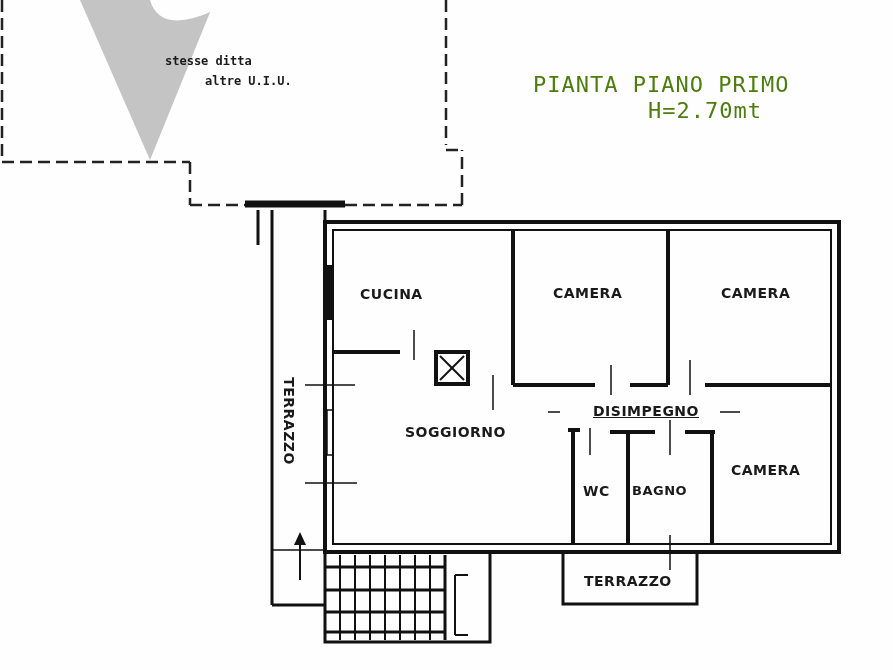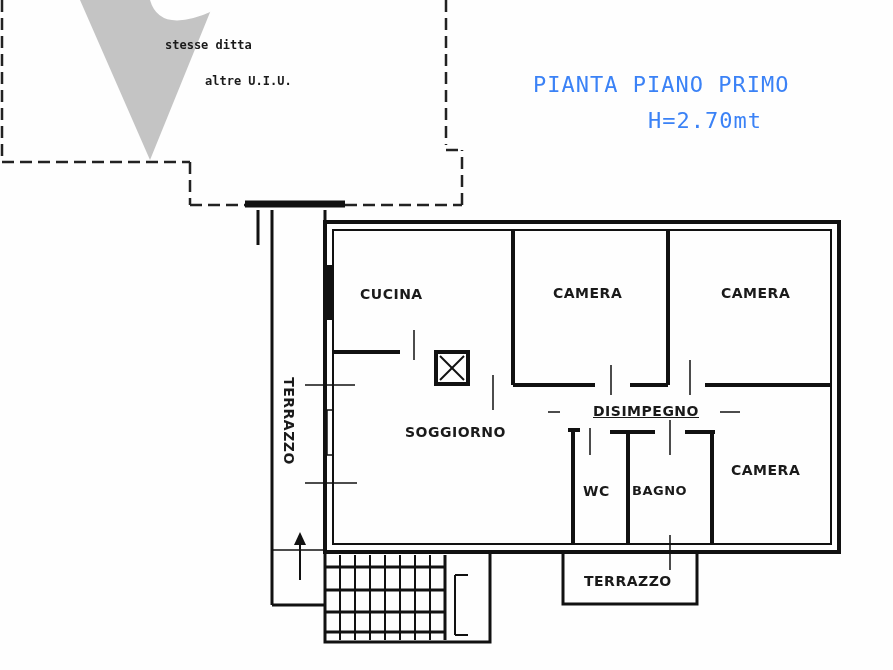--- a/index.html
+++ b/index.html
@@ -1,19 +1,19 @@
 <!DOCTYPE html>
 <html><head>
 <meta charset="utf-8">
 <style>
   html, body { margin:0; padding:0; background:#fefefe; }
   body { width:893px; height:670px; position:relative; overflow:hidden; font-family:"DejaVu Sans", sans-serif; }
   svg.plan { position:absolute; left:0; top:0; }
   .lbl { position:absolute; font-family:"DejaVu Sans", sans-serif; font-weight:bold; color:#1a1a1a; white-space:nowrap; letter-spacing:0.5px; }
-  .title { position:absolute; font-family:"DejaVu Sans Mono", monospace; color:#3b82f6; font-size:22px; letter-spacing:1px; white-space:nowrap; }
+  .title { position:absolute; font-family:"DejaVu Sans Mono", monospace; color:#4d7c0f; font-size:22px; letter-spacing:1px; white-space:nowrap; }
   .note { position:absolute; font-family:"DejaVu Sans Mono", monospace; font-weight:bold; color:#1a1a1a; font-size:12px; line-height:18px; white-space:nowrap; }
 </style>
 </head>
 <body>
 
 <svg class="plan" width="893" height="670" viewBox="0 0 893 670">
 
   <g fill="#c4c4c4">
     <polygon points="80,0 215,0 150,160"></polygon>
     <path d="M150,0 Q160,35 215,10 L215,0 Z" fill="#fefefe"></path>
@@ -99,23 +99,23 @@
     <line x1="370" y1="555" x2="370" y2="640" stroke-width="2"></line>
     <line x1="385" y1="555" x2="385" y2="640" stroke-width="2"></line>
     <line x1="400" y1="555" x2="400" y2="640" stroke-width="2"></line>
     <line x1="415" y1="555" x2="415" y2="640" stroke-width="2"></line>
     <line x1="430" y1="555" x2="430" y2="640" stroke-width="2"></line>
     <line x1="445" y1="555" x2="445" y2="640" stroke-width="3"></line>
   </g>
 </svg>
 
 <div class="title" style="left:533px; top:72px;">PIANTA PIANO PRIMO</div>
-<div class="title" style="left:648px; top:108px;">H=2.70mt</div>
+<div class="title" style="left:648px; top:98px;">H=2.70mt</div>
 
-<div class="note" style="left:165px; top:36px;">stesse ditta</div>
+<div class="note" style="left:165px; top:52px;">stesse ditta</div>
 <div class="note" style="left:165px; top:72px;margin-left:40px;">altre U.I.U.</div>
 
 <div class="lbl" style="left:360px; top:286px; font-size:14px;">CUCINA</div>
 <div class="lbl" style="left:553px; top:285px; font-size:14px;">CAMERA</div>
 <div class="lbl" style="left:721px; top:285px; font-size:14px;">CAMERA</div>
 <div class="lbl" style="left:405px; top:424px; font-size:14px;">SOGGIORNO</div>
 <div class="lbl" style="left:593px; top:403px; font-size:14px;text-decoration:underline;">DISIMPEGNO</div>
 <div class="lbl" style="left:583px; top:483px; font-size:14px;">WC</div>
 <div class="lbl" style="left:632px; top:483px; font-size:13px;">BAGNO</div>
 <div class="lbl" style="left:731px; top:462px; font-size:14px;">CAMERA</div>

